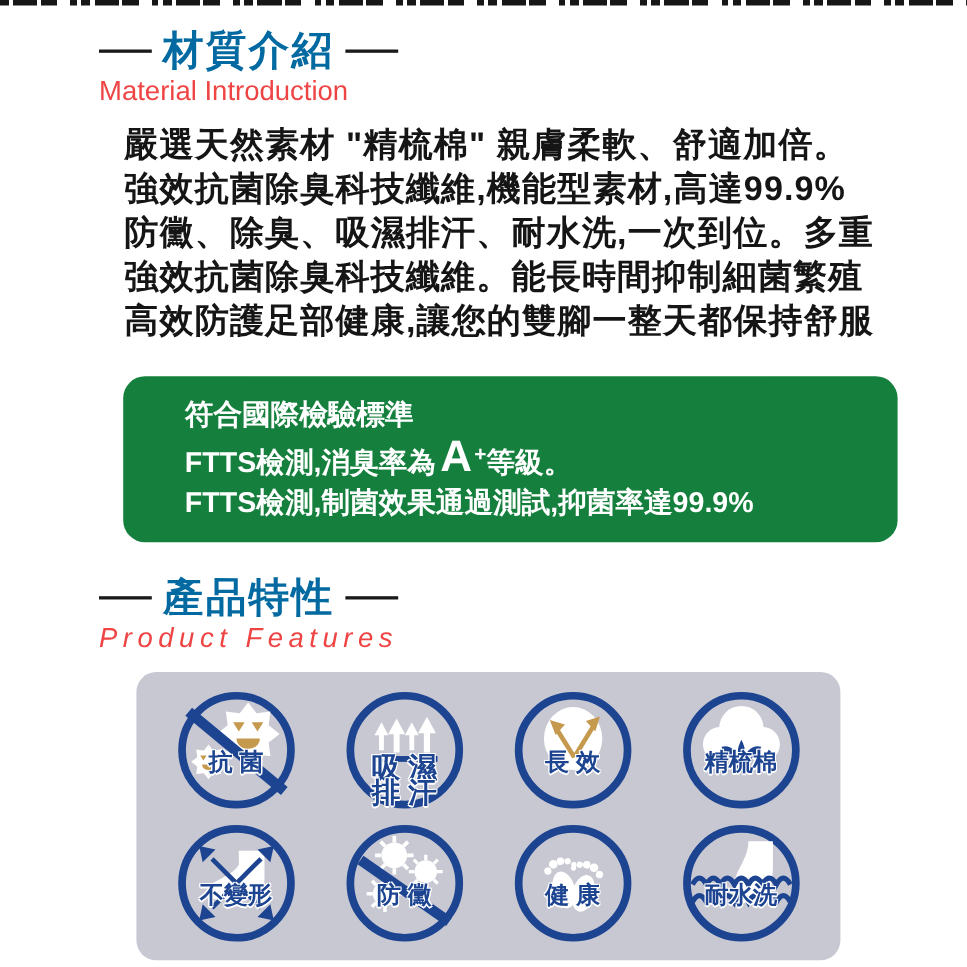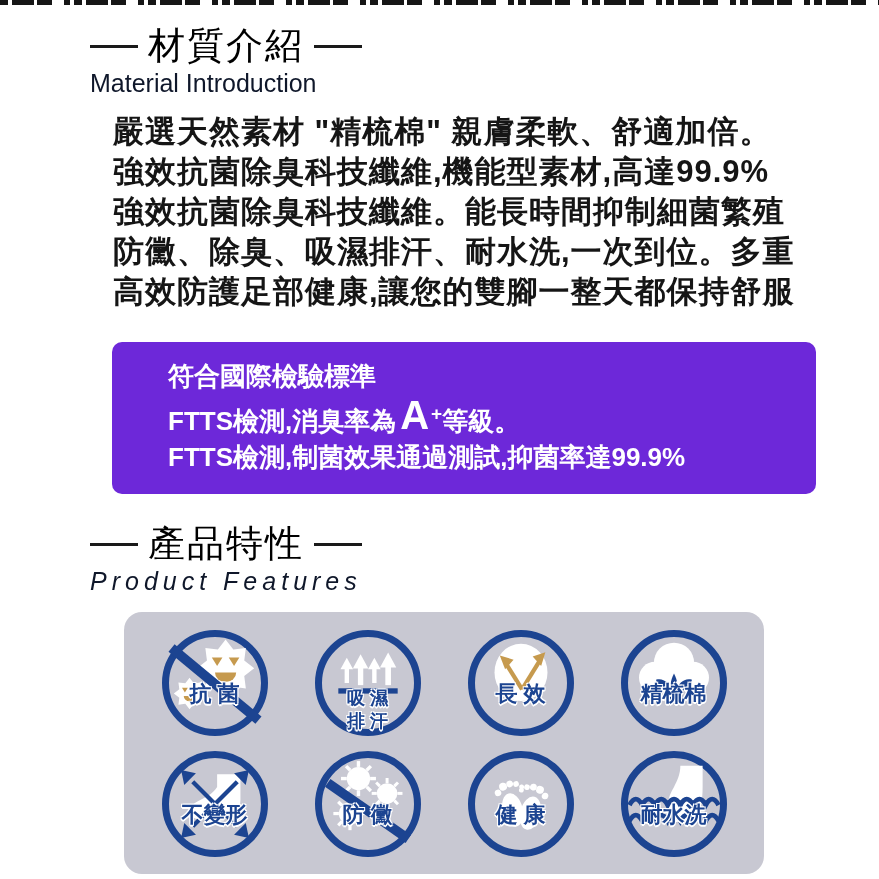--- a/index.html
+++ b/index.html
@@ -13,69 +13,69 @@
     background:repeating-linear-gradient(90deg,
       #161616 0 8px,transparent 8px 12px,#161616 12px 34px,transparent 34px 37px,
       #161616 37px 52px,transparent 52px 64px,#161616 64px 70px,transparent 70px 74px);
   }
   
   .sec-head{margin-left:90px;}
   .sec-title-row{display:flex;align-items:center;}
   .dash{width:48px;height:3px;background:#1a1a1a;}
   .dash.left{margin-right:10px;}
   .dash.right{margin-left:10px;}
-  .sec-title{font-size:37px;font-weight:400;letter-spacing:2px;color:#000000;line-height:1.1;}
-  .sec-sub{color:#0f172a;font-size:25px;margin-top:2px;}
+  .sec-title{font-size:37px;font-weight:700;letter-spacing:2px;color:#0369a1;line-height:1.1;}
+  .sec-sub{color:#ef4444;font-size:25px;margin-top:2px;}
   .sec-sub.spread{letter-spacing:5px;font-style:italic;}
   
   .paragraph{margin:14px 0 0 113px;font-size:31px;font-weight:700;line-height:40px;letter-spacing:1px;color:#151515;}
   .paragraph div{white-space:nowrap;}
   
   .cert-box{
-    margin:30px 0 0 112px;width:704px;box-sizing:border-box;border-radius:10px;
-    background:#6d28d9;color:#ffffff;padding:16px 10px 18px 56px;
+    margin:30px 0 0 112px;width:704px;box-sizing:border-box;border-radius:20px;
+    background:#15803d;color:#ffffff;padding:16px 10px 18px 56px;
   }
   .cert-line{font-size:26px;font-weight:700;line-height:37px;white-space:nowrap;}
   .grade{font-size:40px;font-weight:700;margin:0 2px 0 4px;}
   .grade-sup{font-size:19px;vertical-align:super;font-weight:700;}
   
   .features-panel{
     margin:16px 0 0 124px;width:640px;height:262px;background:#c8c8d2;border-radius:18px;
     display:grid;grid-template-columns:repeat(4,1fr);grid-template-rows:1fr 1fr;
     align-items:center;justify-items:center;box-sizing:border-box;padding:10px 14px;
   }
   .feature{position:relative;width:106px;height:106px;}
   .ring{position:absolute;inset:0;border:7px solid #1c4491;border-radius:50%;box-sizing:border-box;}
   .art{position:absolute;inset:0;width:100%;height:100%;}
   .flabel{
     position:absolute;left:0;right:0;bottom:27px;text-align:center;
     font-size:22px;font-weight:700;color:#1c4491;white-space:nowrap;
     text-shadow:-1px -1px 0 #fff,1px -1px 0 #fff,-1px 1px 0 #fff,1px 1px 0 #fff,0 2px 0 #fff;
   }
-  .flabel.two-line{bottom:3px;font-size:18px;line-height:23px;}
+  .flabel.two-line{bottom:3px;font-size:26px;line-height:23px;}
 </style>
 </head>
 <body>
 
 <div class="top-strip"></div>
 
 <div class="sec-head" style="margin-top:26px;">
   <div class="sec-title-row">
     <span class="dash left"></span>
     <span class="sec-title">材質介紹</span>
     <span class="dash right"></span>
   </div>
   <div class="sec-sub">Material Introduction</div>
 </div>
 
 <div class="paragraph">
   <div>嚴選天然素材 "精梳棉" 親膚柔軟、舒適加倍。</div>
   <div>強效抗菌除臭科技纖維,機能型素材,高達99.9%</div>
+  <div>防黴、除臭、吸濕排汗、耐水洗,一次到位。多重</div>
   <div>強效抗菌除臭科技纖維。能長時間抑制細菌繁殖</div>
-  <div>防黴、除臭、吸濕排汗、耐水洗,一次到位。多重</div>
   <div>高效防護足部健康,讓您的雙腳一整天都保持舒服</div>
 </div>
 
 <div class="cert-box">
   <div class="cert-line">符合國際檢驗標準</div>
   <div class="cert-line">
     <span>FTTS檢測,消臭率為</span><span class="grade">A</span><span class="grade-sup">+</span><span>等級。</span>
   </div>
   <div class="cert-line">FTTS檢測,制菌效果通過測試,抑菌率達99.9%</div>
 </div>

